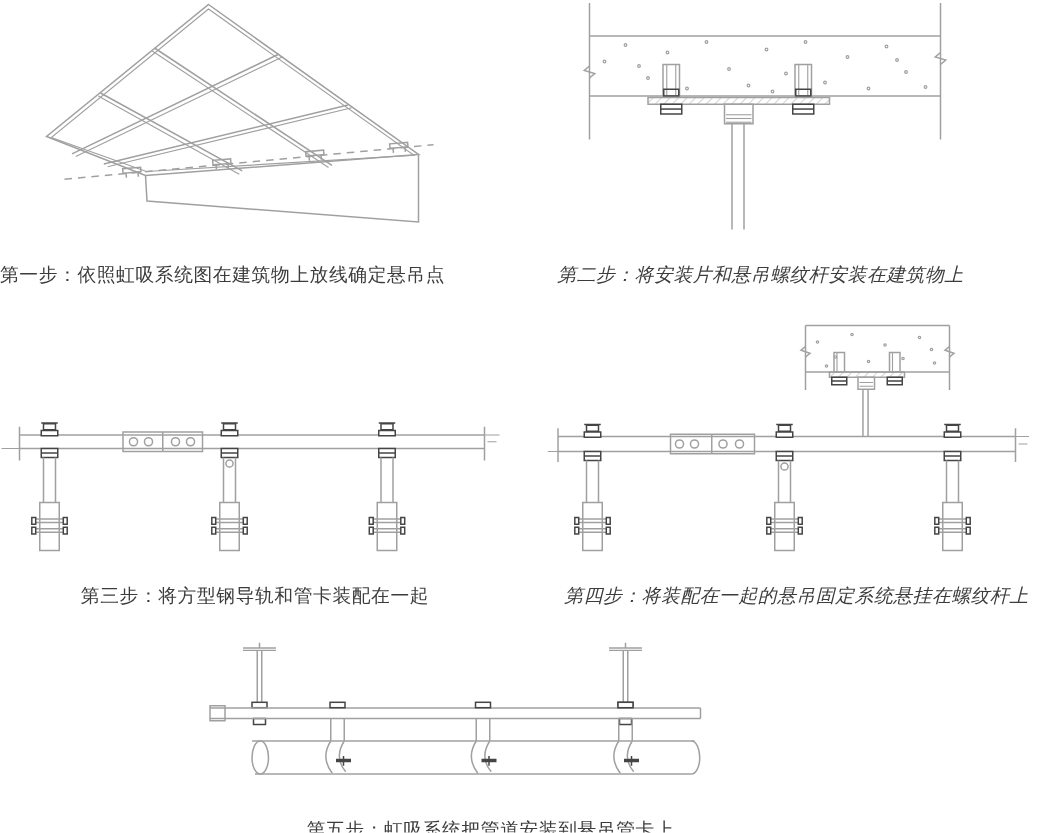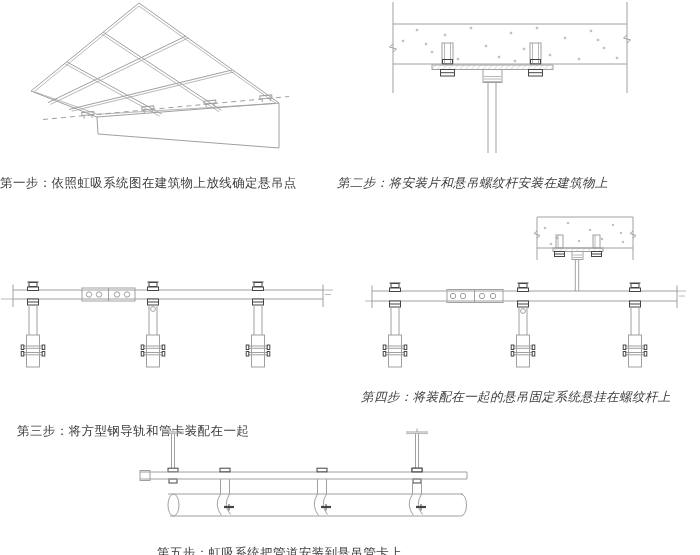--- a/index.html
+++ b/index.html
@@ -10,21 +10,21 @@
   }
   html,body{margin:0;padding:0;}
   body{
     width:700px;height:555px;position:relative;background:var(--bg);
     font-family:"Liberation Sans","DejaVu Sans",sans-serif;
     overflow:hidden;
   }
   .fig{position:absolute;}
   .caption{
     position:absolute;font-size:12.5px;line-height:15px;color:var(--text);
-    letter-spacing:.4px;white-space:nowrap;
+    text-align:center;letter-spacing:.4px;white-space:nowrap;
   }
   
   .ln{stroke:var(--line);stroke-width:1;fill:none;}
   .lnt{stroke:var(--line);stroke-width:.75;fill:none;}
   .dk{stroke:var(--line-dark);stroke-width:1;fill:none;}
   .dkf{stroke:var(--line-dark);stroke-width:1;fill:#ffffff;}
   .thick{stroke:var(--line-dark);stroke-width:2.2;fill:none;}
   .dot{stroke:var(--line);stroke-width:.8;fill:none;}
   .dash{stroke:var(--line);stroke-width:1;fill:none;stroke-dasharray:5 4;}
 </style>
@@ -187,21 +187,21 @@
     <circle class="ln" cx="117" cy="16.5" r="2.7"></circle>
     <circle class="ln" cx="127" cy="16.5" r="2.7"></circle>
   </g>
 
   <use href="#h3" x="33" y="0"></use>
   <use href="#h3" x="153" y="0"></use>
   <use href="#h3" x="258" y="0"></use>
   <circle class="ln" cx="153" cy="31" r="2.4"></circle>
 </svg>
 </div>
-<div class="caption" style="left:17px;top:390px;width:340px;margin-top:34px;">第三步：将方型钢导轨和管卡装配在一起</div>
+<div class="caption" style="left:0;top:390px;width:340px;">第三步：将方型钢导轨和管卡装配在一起</div>
 
 <div class="fig" style="left:365px;top:213px;">
 <svg width="330" height="156" viewBox="0 0 330 156">
   <defs>
     <pattern id="hp4" width="4" height="4" patternUnits="userSpaceOnUse" patternTransform="rotate(45)">
       <line x1="0" y1="0" x2="0" y2="4" stroke="#a8a8a8" stroke-width=".7"></line>
     </pattern>
     <g id="h4">
       <line class="dk" x1="-5.5" y1="70" x2="5.5" y2="70"></line>
       <rect class="dkf" x="-4" y="70.5" width="8" height="4"></rect>

